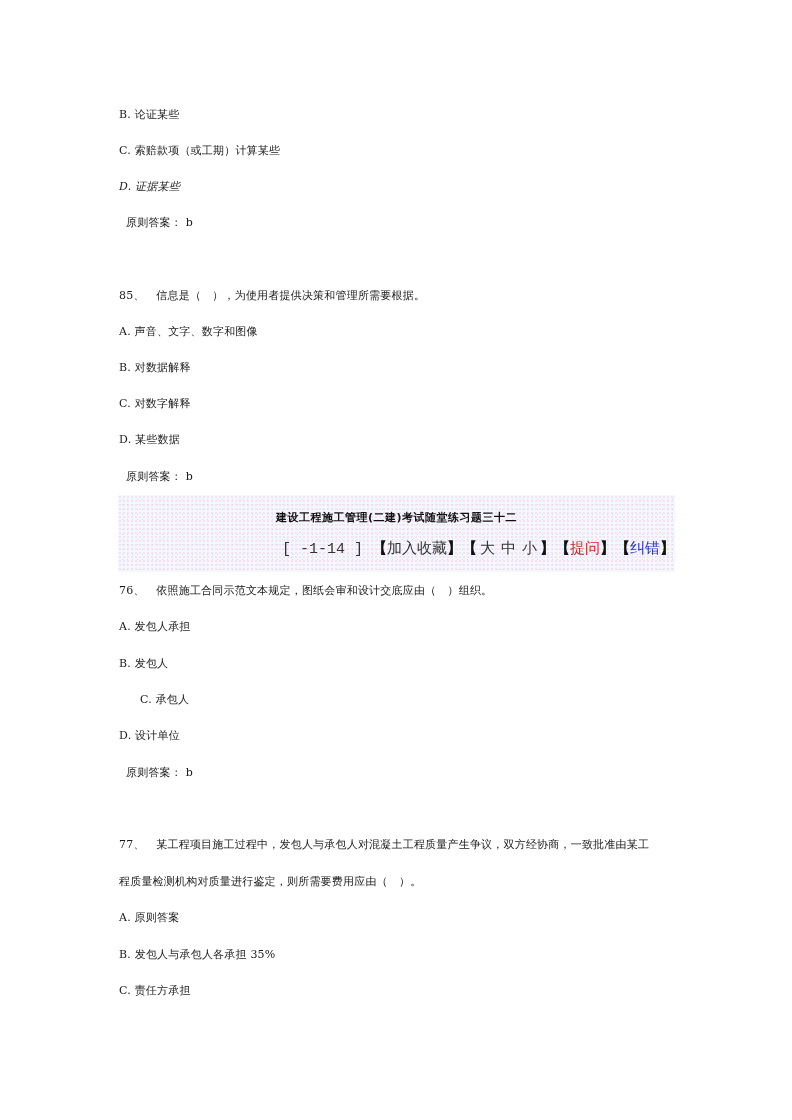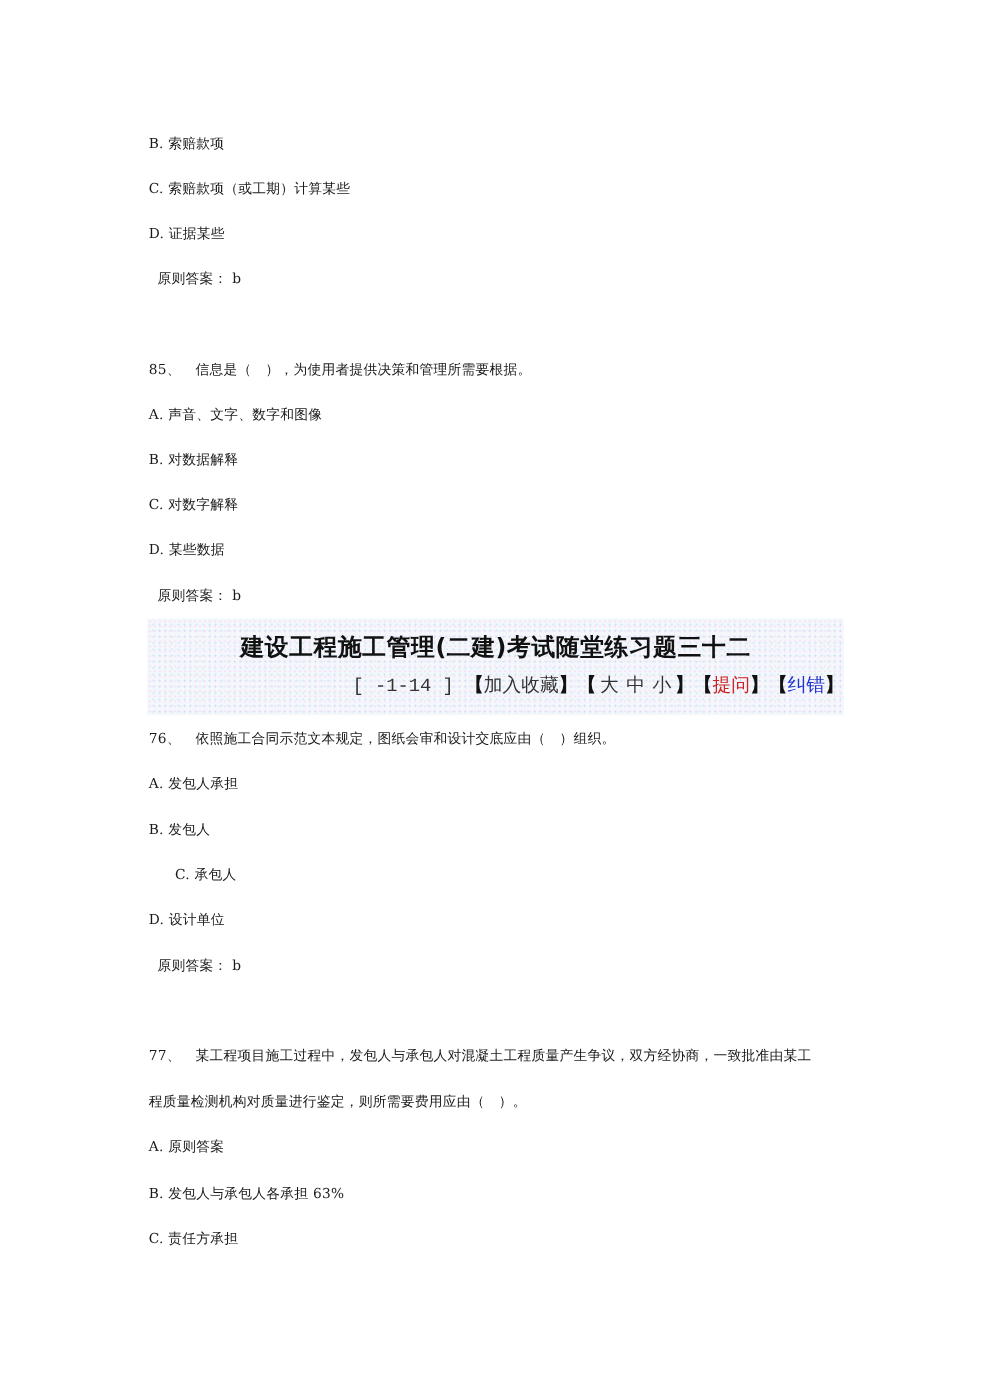--- a/index.html
+++ b/index.html
@@ -43,21 +43,21 @@
       background-position: 0 0, 2px 2px;
     }
     .header-title {
       position: absolute;
       left: 0;
       right: 0;
       top: 12px;
       text-align: center;
       font-family: "DejaVu Sans", "Liberation Sans", sans-serif;
       font-weight: bold;
-      font-size: 19px;
+      font-size: 11px;
       line-height: 22px;
       color: #111111;
       letter-spacing: 0.5px;
     }
     .header-meta {
       position: absolute;
       left: 0;
       right: 0;
       top: 48px;
       text-align: right;
@@ -75,27 +75,27 @@
     }
     .link-red { color: #cc2222; }
     .link-blue { color: #2233cc; }
     .size-opt { margin: 0 3px; color: #333333; cursor: pointer; }
   </style>
 </head>
 <body>
 
 <div class="line" style="top:108px;">
   <span>B.</span>
-  <span>索赔款项</span>
+  <span>论证某些</span>
 </div>
 <div class="line" style="top:144px;">
   <span>C.</span>
   <span>索赔款项（或工期）计算某些</span>
 </div>
-<div class="line" style="top:180px;">
+<div class="line" style="top:180px;font-style:italic;">
   <span>D.</span>
   <span>证据某些</span>
 </div>
 <div class="line answer" style="top:216px;">
   <span>原则答案：</span>
   <span>b</span>
 </div>
 
 <div class="line" style="top:289px;">
   <span class="qnum">85、</span>
@@ -161,18 +161,18 @@
 </div>
 <div class="line" style="top:875px;">
   <span>程质量检测机构对质量进行鉴定，则所需要费用应由（　）。</span>
 </div>
 <div class="line" style="top:911px;">
   <span>A.</span>
   <span>原则答案</span>
 </div>
 <div class="line" style="top:948px;">
   <span>B.</span>
-  <span>发包人与承包人各承担 63%</span>
+  <span>发包人与承包人各承担 35%</span>
 </div>
 <div class="line" style="top:984px;">
   <span>C.</span>
   <span>责任方承担</span>
 </div>
 
 </body></html>

